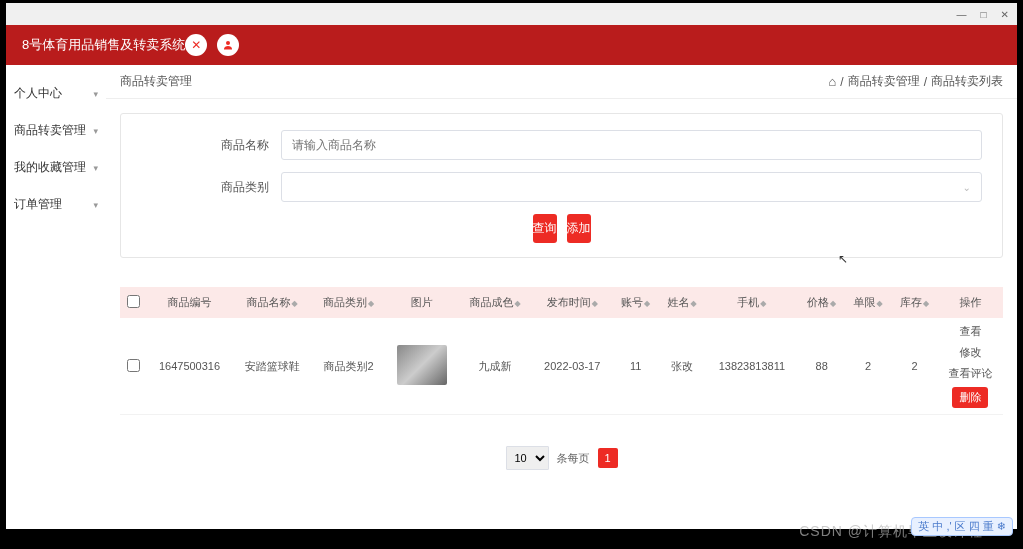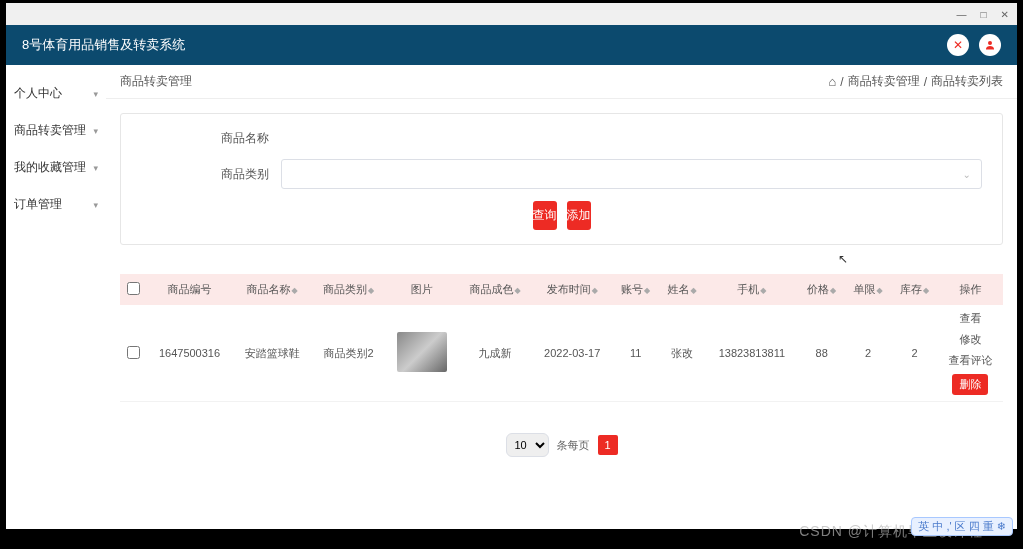--- a/index.html
+++ b/index.html
@@ -1,20 +1,20 @@
 <!DOCTYPE html>
 <html><head>
   <meta charset="utf-8">
   <style>
     * { margin: 0; padding: 0; box-sizing: border-box; font-family: -apple-system, "Microsoft YaHei", sans-serif; }
     body { background: #000; width: 1023px; height: 549px; overflow: hidden; position: relative; }
     .window { position: absolute; top: 3px; left: 6px; right: 6px; bottom: 20px; background: #fff; display: flex; flex-direction: column; }
     .titlebar { height: 22px; background: #f0f0f0; display: flex; align-items: center; justify-content: flex-end; padding: 0 8px; font-size: 10px; color: #666; gap: 14px; }
     .titlebar span { cursor: default; }
-    .header { background: #0c4a6e; height: 40px; display: flex; align-items: center; padding: 0 16px; color: #fff; font-size: 13px; justify-content: space-between; }
+    .header { background: #b91c1c; height: 40px; display: flex; align-items: center; padding: 0 16px; color: #fff; font-size: 13px; justify-content: flex-start; }
     .header-icons { display: flex; gap: 10px; }
     .hicon { width: 22px; height: 22px; border-radius: 50%; background: #fff; display: flex; align-items: center; justify-content: center; color: #ed2b24; font-size: 12px; }
     .body { flex: 1; display: flex; overflow: hidden; }
     .sidebar { width: 100px; background: #fff; padding-top: 10px; font-size: 12px; }
     .side-item { padding: 10px 8px; color: #333; display: flex; align-items: center; justify-content: space-between; cursor: pointer; }
     .side-arrow { font-size: 9px; color: #999; }
     .main { flex: 1; display: flex; flex-direction: column; }
     .crumb-row { display: flex; justify-content: space-between; align-items: center; padding: 8px 14px; border-bottom: 1px solid #eee; font-size: 12px; color: #555; }
     .crumb-right { display: flex; align-items: center; gap: 4px; }
     .home-ic { font-size: 13px; }
@@ -32,21 +32,21 @@
     table { width: 100%; border-collapse: collapse; font-size: 11px; }
     thead { background: #fce9e8; }
     th { padding: 8px 4px; color: #555; font-weight: normal; text-align: center; }
     td { padding: 6px 4px; text-align: center; color: #555; border-bottom: 1px solid #f2f2f2; vertical-align: middle; }
     .chk { width: 13px; height: 13px; }
     .thumb { width: 50px; height: 40px; background: linear-gradient(135deg,#888,#ccc,#666); display: inline-block; border-radius: 2px; }
     .ops { display: flex; gap: 6px; justify-content: center; align-items: center; flex-direction: column; }
     .op-link { color: #555; cursor: pointer; font-size: 11px; }
     .op-del { background: #ed2b24; color: #fff; padding: 3px 7px; border-radius: 3px; font-size: 11px; cursor: pointer; }
     .pager { display: flex; justify-content: center; align-items: center; gap: 8px; padding: 16px 0; font-size: 11px; color: #666; }
-    .pg-sel { height: 24px; border: 1px solid #dcdfe6; border-radius: 6px; font-size: 11px; padding: 0 4px; }
+    .pg-sel { height: 24px; border: 1px solid #dcdfe6; border-radius: 1px; font-size: 11px; padding: 0 4px; }
     .pg-cur { background: #ed2b24; color: #fff; width: 20px; height: 20px; display: flex; align-items: center; justify-content: center; border-radius: 2px; }
     .watermark { position: absolute; bottom: 8px; right: 40px; color: rgba(180,180,180,0.7); font-size: 14px; letter-spacing: 1px; pointer-events: none; z-index: 99; }
     .sorter { font-size: 8px; color: #aaa; margin-left: 1px; }
     .bottom-float { position: absolute; bottom: 13px; right: 10px; background: #e8f0ff; border: 1px solid #a8c8ff; border-radius: 4px; padding: 1px 6px; font-size: 11px; color: #4a7acc; z-index: 100; display: flex; gap: 4px; align-items: center; }
     .cursor-ptr { position: absolute; top: 252px; left: 838px; font-size: 12px; color: #333; z-index: 50; pointer-events: none; }
   </style>
 </head>
 <body>
 
 <div class="window">
@@ -97,20 +97,21 @@
           <span>/</span>
           <span>商品转卖管理</span>
           <span>/</span>
           <span>商品转卖列表</span>
         </div>
       </div>
 
       <div class="search-box">
         <div class="search-row">
           <div class="search-label">商品名称</div>
+          <input class="search-input" placeholder="请输入商品名称" style="">
         </div>
         <div class="search-row">
           <div class="search-label">商品类别</div>
           <div class="search-select">
             <span class="sel-arrow">⌄</span>
           </div>
         </div>
         <div class="btn-row">
           <button class="btn btn-red">查询</button>
           <button class="btn btn-red">添加</button>

